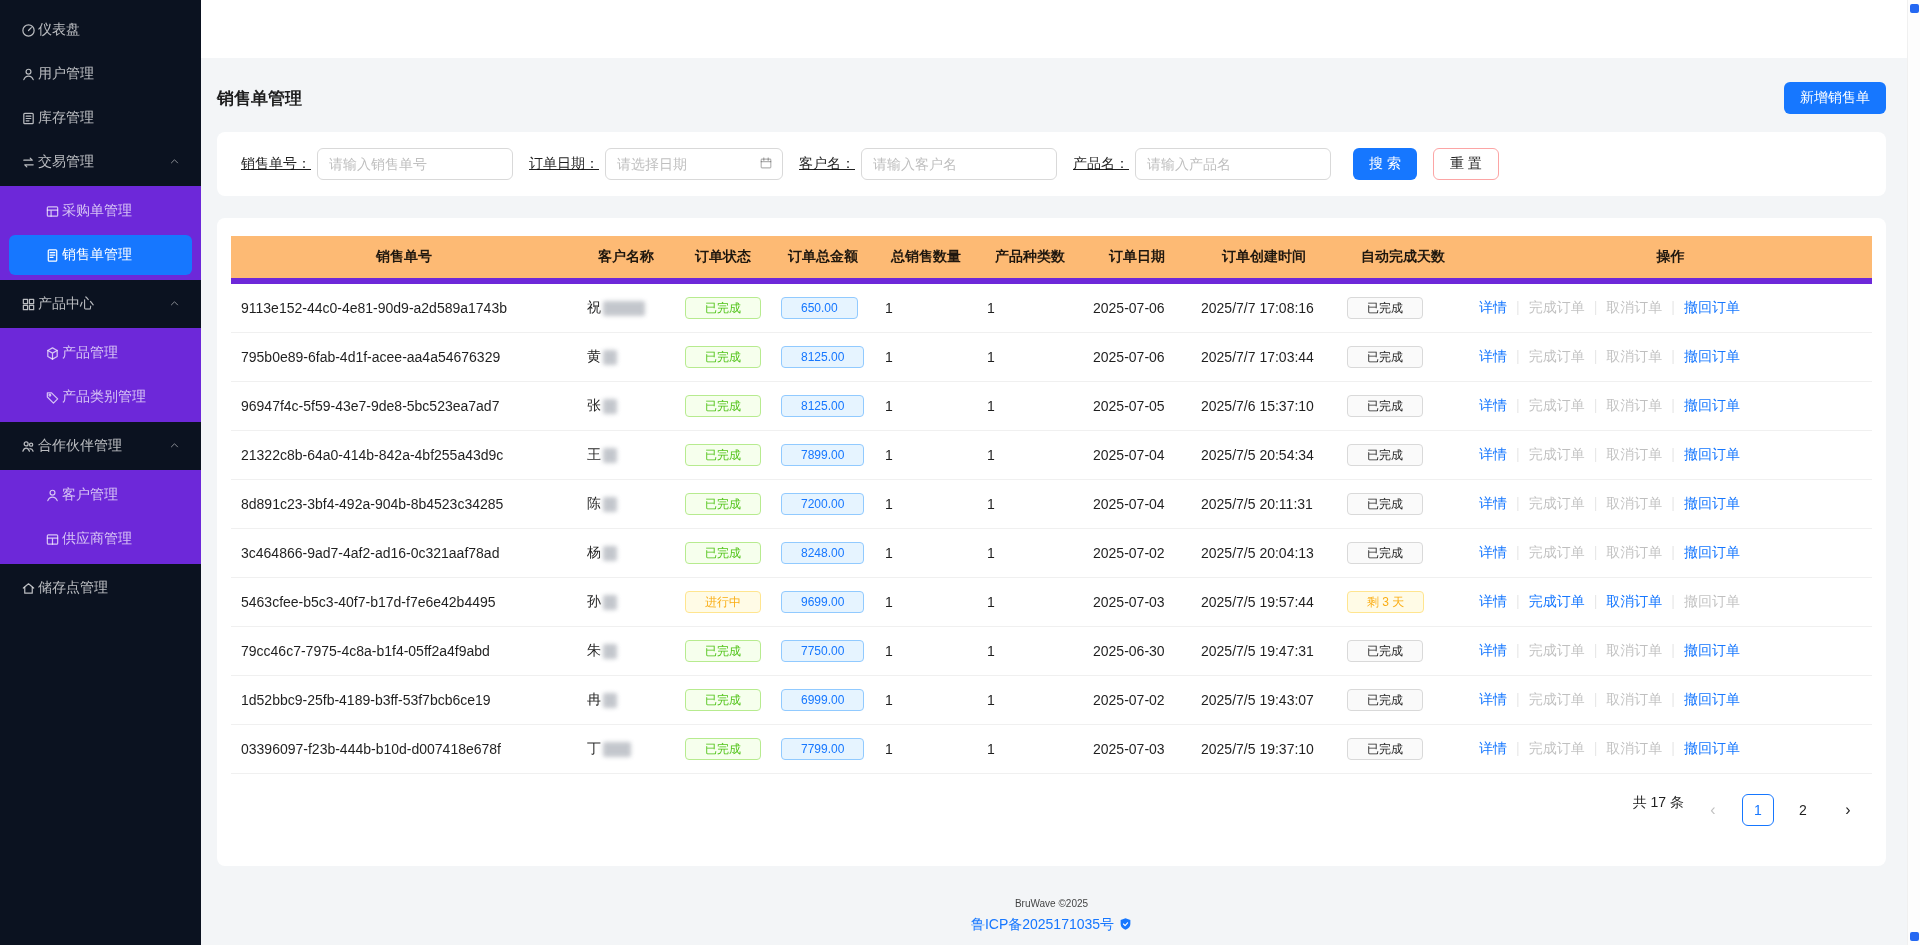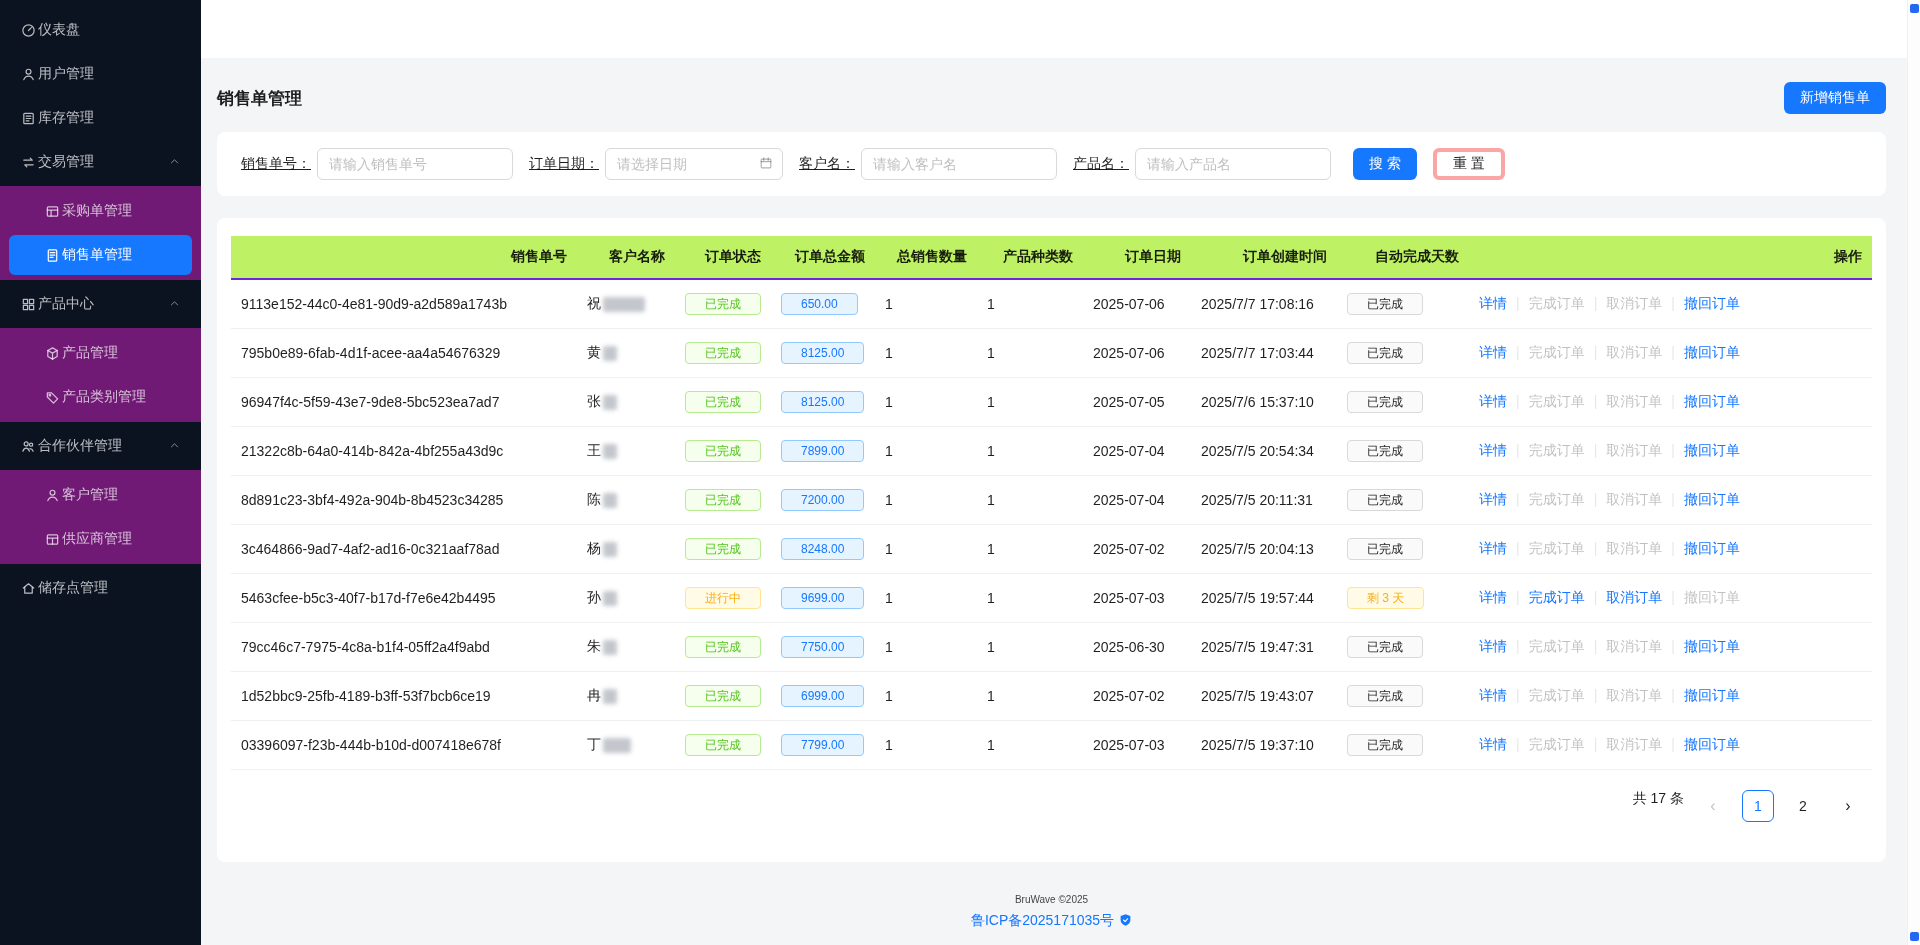--- a/index.html
+++ b/index.html
@@ -15,56 +15,56 @@
     width:201px; flex-shrink:0; background:#0b1220; color:rgba(255,255,255,.72);
     padding-top:6px; height:945px; overflow:hidden;
   }
   .menu-item {
     display:flex; align-items:center; gap:2px; height:40px; margin:4px 9px;
     padding:0 12px; border-radius:6px; cursor:pointer; font-size:14px; white-space:nowrap;
   }
   .menu-item .mi-icon { display:flex; align-items:center; flex-shrink:0; }
   .menu-item .chev { margin-left:auto; opacity:.8; }
   .menu-item.active { background:#1677ff; color:#fff; }
-  .submenu { background:#701a75; padding:1px 0; }
+  .submenu { background:#6d28d9; padding:1px 0; }
   .submenu .menu-item { padding-left:36px; }
   svg.ic { stroke:currentColor; fill:none; stroke-width:1.3; stroke-linecap:round; stroke-linejoin:round; }
 
   
   .main { flex:1; display:flex; flex-direction:column; background:#f3f5f7; min-width:0; }
   .topbar { height:58px; background:#fff; flex-shrink:0; }
   .content { padding:0 34px 0 16px; }
 
   .page-header { display:flex; justify-content:space-between; align-items:center; margin:24px 0 18px; }
   .page-title { font-size:17px; font-weight:700; }
   .btn { height:32px; border-radius:6px; font-size:14px; cursor:pointer; font-family:inherit; }
   .btn-primary { background:#1677ff; color:#fff; border:none; padding:0 16px; }
-  .btn-default { background:#fff; color:rgba(0,0,0,.88); border:4px solid #fca5a5; padding:0 16px; }
+  .btn-default { background:#fff; color:rgba(0,0,0,.88); border:1px solid #fca5a5; padding:0 16px; }
 
   .card { background:#fff; border-radius:8px; }
 
   
   .filter-card { padding:16px 24px; display:flex; align-items:center; gap:16px; flex-wrap:nowrap; }
   .f-group { display:flex; align-items:center; gap:6px; }
   .f-label { white-space:nowrap;text-decoration:underline; }
   .inp {
     height:32px; border:1px solid #d9d9d9; border-radius:6px; padding:0 11px;
     font-size:14px; width:196px; color:rgba(0,0,0,.88); background:#fff; font-family:inherit;
   }
   .inp::placeholder { color:#bfbfbf; }
   .date-wrap { position:relative; }
   .date-wrap .inp { width:178px; padding-right:32px; }
   .date-wrap .cal { position:absolute; right:10px; top:8px; color:rgba(0,0,0,.3); }
 
   
   .table-card { margin-top:22px; padding:18px 14px 24px; }
   table { width:100%; border-collapse:collapse; table-layout:fixed; }
   thead th {
-    background:#bef264; text-align:right; font-weight:700; font-size:14px;
-    padding:12px 10px; border-bottom:2px solid #6d28d9; white-space:nowrap; overflow:hidden;
+    background:#fdba74; text-align:center; font-weight:700; font-size:14px;
+    padding:12px 10px; border-bottom:6px solid #6d28d9; white-space:nowrap; overflow:hidden;
   }
   tbody td {
     padding:13px 10px; border-bottom:1px solid #f0f0f0; font-size:14px;
     white-space:nowrap; overflow:hidden; vertical-align:middle;
   }
   .tag {
     display:inline-block; font-size:12px; line-height:20px; padding:0 19px;
     border-radius:4px; border:1px solid transparent;
   }
   .tag-green   { color:#52c41a; background:#f6ffed; border-color:#b7eb8f; }

